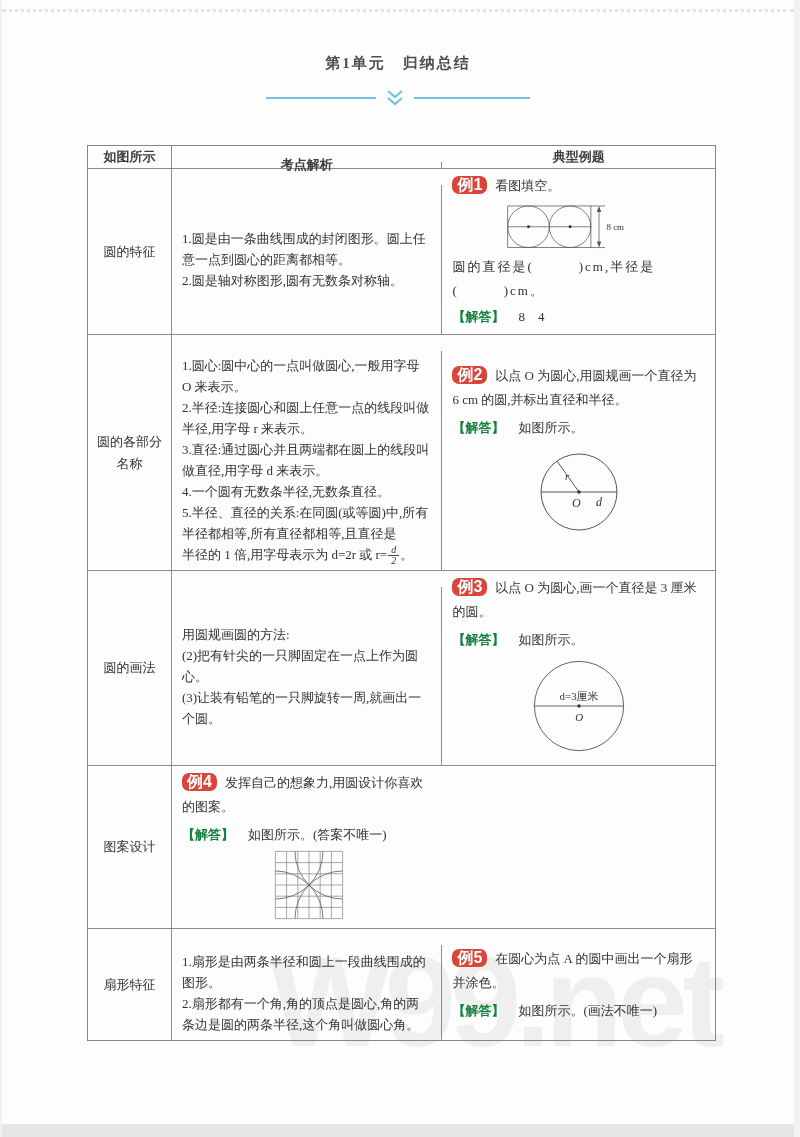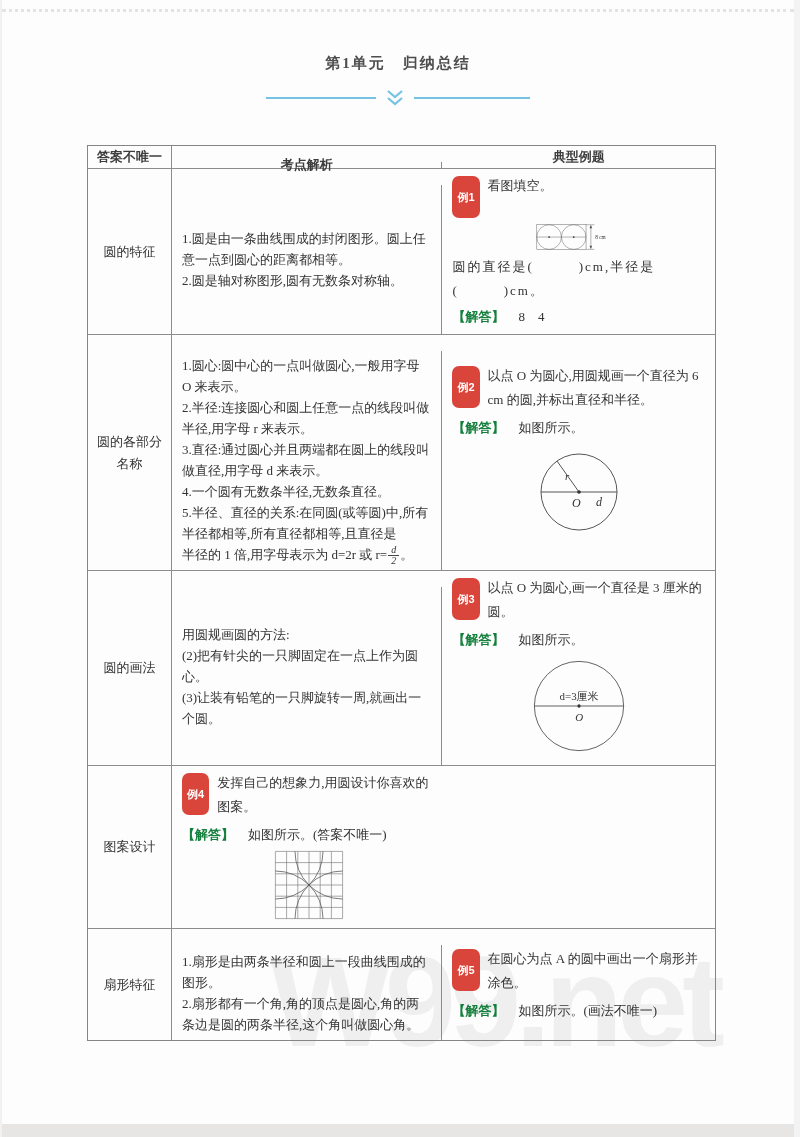--- a/index.html
+++ b/index.html
@@ -47,22 +47,22 @@
   .r1{height:166px;}
   .r2{height:236px;}
   .r3{height:195px;}
   .r4{height:163px;}
   .r5{height:112px;}
   .aline{margin:0;}
   .badge{
     float:left;
     background:#d9453a;color:#fff;
     font-family:"Liberation Sans","DejaVu Sans",sans-serif;
-    font-weight:bold;font-size:11px;
-    border-radius:7px;padding:14px 5px;margin:2px 8px 0 0;line-height:14px;
+    font-weight:bold;font-size:16px;
+    border-radius:7px;padding:2px 5px;margin:2px 8px 0 0;line-height:14px;
   }
   .exq{margin-bottom:2px;}
   .exa{margin-top:2px;}
   .ans-label{font-weight:bold;color:#15803d;}
   .ans-text{margin-left:14px;}
   .fillline{letter-spacing:2px;}
   .dsvg{display:block;margin:3px auto;}
   .frac{display:inline-flex;flex-direction:column;align-items:center;vertical-align:middle;line-height:1.05;font-size:10px;font-style:italic;margin:0 1px;}
   .fnum{border-bottom:1px solid #444;padding:0 3px;}
   svg text{font-family:"Liberation Serif","DejaVu Serif",serif;fill:#333;}
@@ -84,21 +84,21 @@
         <polyline points="3,2 10,8 17,2" fill="none" stroke="#74c3e2" stroke-width="2.2"></polyline>
         <polyline points="3,9 10,15 17,9" fill="none" stroke="#74c3e2" stroke-width="2.2"></polyline>
       </svg>
     </span>
     <span class="dline dline2"></span>
   </div>
 
   <div class="tbl">
 
     <div class="trow hrow">
-      <div class="c c1">答案不唯一</div>
+      <div class="c c1">如图所示</div>
       <div class="c c2">考点解析</div>
       <div class="c c3">典型例题</div>
     </div>
 
     <div class="trow r1">
       <div class="c c1">圆的特征</div>
       <div class="c c2">
         <div class="aline">1.圆是由一条曲线围成的封闭图形。圆上任意一点到圆心的距离都相等。</div>
         <div class="aline">2.圆是轴对称图形,圆有无数条对称轴。</div>
       </div>

